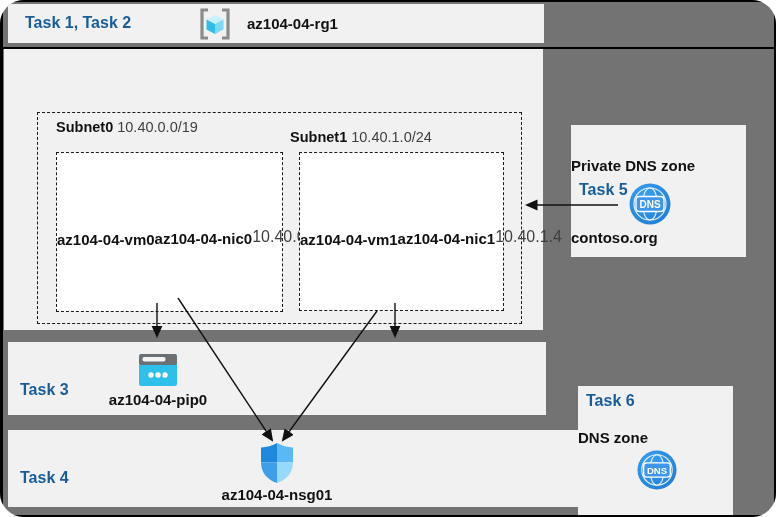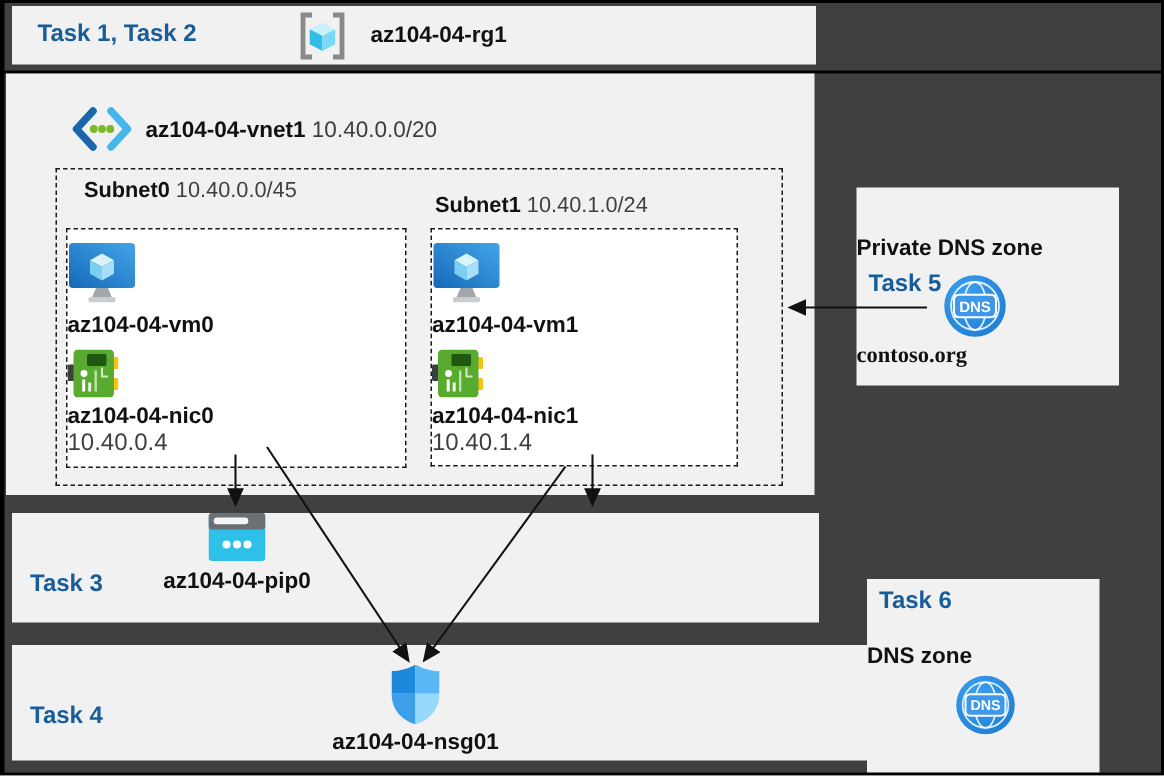--- a/index.html
+++ b/index.html
@@ -1,62 +1,62 @@
 <!DOCTYPE html>
 <html><head>
 <meta charset="utf-8">
 <style>
   html,body{margin:0;padding:0;background:#fff;}
   .page{
-    position:relative;width:776px;height:517px;background:#404040;
-    font-family:"Liberation Sans",sans-serif;overflow:hidden;
+    position:relative;width:776px;height:517px;background:#737373;
+    font-family:"Liberation Sans",sans-serif;overflow:hidden;border-radius:24px;
   }
   .frame{position:absolute;inset:0;border:2px solid #000;border-left-width:3px;pointer-events:none;z-index:50;}
   .panel{position:absolute;background:#f1f1f1;}
   .task-h{position:absolute;color:#185d99;font-weight:bold;font-size:16px;white-space:nowrap;}
   .res-label{font-weight:bold;font-size:15px;color:#111;white-space:nowrap;}
   .dim{font-weight:normal;color:#3f3f3f;}
   .hline{position:absolute;left:0;top:47px;width:776px;height:2px;background:#000;}
   
   .strip-top{left:8px;top:4px;width:536px;height:39px;}
   .rg-icon{position:absolute;left:190px;top:3px;}
   .rg-label{position:absolute;left:239px;top:0;line-height:39px;}
   
   .vnet-panel{left:4px;top:49px;width:539px;height:281px;}
   .vnet-header{position:absolute;left:44px;top:22px;display:flex;align-items:center;gap:9px;}
   .vnet-header .lbl{font-size:15px;}
   .snets{position:absolute;left:33px;top:63px;width:485px;height:212px;border:1.5px dashed #1a1a1a;box-sizing:border-box;}
   .snet-label{position:absolute;font-size:14.5px;font-weight:bold;color:#111;white-space:nowrap;}
   .snet-box{position:absolute;background:#fff;border:1.5px dashed #1a1a1a;box-sizing:border-box;
-    display:flex;flex-direction:column;align-items:flex-start;padding-top:9px;}
+    display:flex;flex-direction:row;align-items:center;padding-top:9px;margin-left:12px;}
   .snet-box .res-label{margin-top:6px;}
   .snet-box .nic-svg{margin-top:8px;}
   .snet-box .nic-name{margin-top:4px;}
   .ip{font-size:16px;color:#3f3f3f;margin-top:1px;}
   .s0{left:6px;top:39px;width:227px;height:160px;}
   .s1{left:249px;top:39px;width:205px;height:159px;}
   
   .strip-t3{left:8px;top:342px;width:538px;height:73px;}
   .strip-t4{left:8px;top:430px;width:629px;height:77px;}
   .strip-t3 .task-h,.strip-t4 .task-h{left:12px;top:8px;margin-top:31px;}
   .pip-block,.nsg-block{position:absolute;display:flex;flex-direction:column;align-items:center;width:136px;}
-  .pip0{left:82px;top:0;text-align:center;}
+  .pip0{left:82px;top:12px;text-align:center;}
   .pip1{left:321px;top:4px;}
   .pip-block .res-label{margin-top:5px;}
   .nsg-block{left:201px;top:13px;}
   .nsg-block .res-label{margin-top:3px;}
   
   .box-t5{left:571px;top:125px;width:175px;height:132px;}
   .box-t6{left:578px;top:338px;width:155px;height:130px;margin-top:48px;}
   .box-t5 .task-h{left:8px;top:8px;margin-top:48px;}
   .box-t6 .task-h{left:8px;top:6px;}
   .ctr-text{position:absolute;left:0;width:100%;text-align:left;font-weight:bold;font-size:15px;color:#111;}
   .t5-title{top:32px;}
   .t5-dns{position:absolute;left:58px;top:58px;}
-  .t5-zone{top:104px;font-family:Liberation Serif, serif;}
+  .t5-zone{top:104px;}
   .t6-title{top:43px;}
   .t6-dns{position:absolute;left:59px;top:64px;}
   .arrows{position:absolute;left:0;top:0;z-index:10;pointer-events:none;}
   svg text{font-family:"Liberation Sans",sans-serif;}
 </style>
 </head>
 <body>
 
 <div class="page">
 
@@ -68,33 +68,23 @@
       <polygon points="17,8 25.5,12.5 17,17 8.5,12.5" fill="#c9f0fb"></polygon>
       <polygon points="8.5,12.5 17,17 17,27 8.5,22.5" fill="#32bde8"></polygon>
       <polygon points="25.5,12.5 17,17 17,27 25.5,22.5" fill="#7bd9f6"></polygon>
     </svg>
     <span class="rg-label res-label">az104-04-rg1</span>
   </div>
 
   <div class="hline"></div>
 
   <div class="panel vnet-panel">
-    <div class="vnet-header">
-      <svg width="40" height="30" viewBox="0 0 40 30">
-        <path d="M14,3 L3,15 L14,27" fill="none" stroke="#1966ad" stroke-width="5" stroke-linecap="round" stroke-linejoin="round"></path>
-        <path d="M26,3 L37,15 L26,27" fill="none" stroke="#45b5ea" stroke-width="5" stroke-linecap="round" stroke-linejoin="round"></path>
-        <circle cx="14.5" cy="15" r="2.6" fill="#7ab928"></circle>
-        <circle cx="20" cy="15" r="2.6" fill="#7ab928"></circle>
-        <circle cx="25.5" cy="15" r="2.6" fill="#7ab928"></circle>
-      </svg>
-      <span class="lbl"><span class="res-label">az104-04-vnet1</span> <span class="dim">10.40.0.0/20</span></span>
-    </div>
 
     <div class="snets">
-      <span class="snet-label" style="left:18px;top:6px;"><span>Subnet0</span> <span class="dim">10.40.0.0/45</span></span>
+      <span class="snet-label" style="left:18px;top:6px;"><span>Subnet0</span> <span class="dim">10.40.0.0/19</span></span>
       <span class="snet-label" style="left:252px;top:16px;"><span>Subnet1</span> <span class="dim">10.40.1.0/24</span></span>
 
       <div class="snet-box s0">
         <svg width="46" height="40" viewBox="0 0 46 40">
           <defs>
               <linearGradient id="vmscr" x1="0" y1="1" x2="1" y2="0">
             <stop offset="0" stop-color="#1569b8"></stop>
                 <stop offset="1" stop-color="#44a5e8"></stop>
               </linearGradient>
             </defs>

